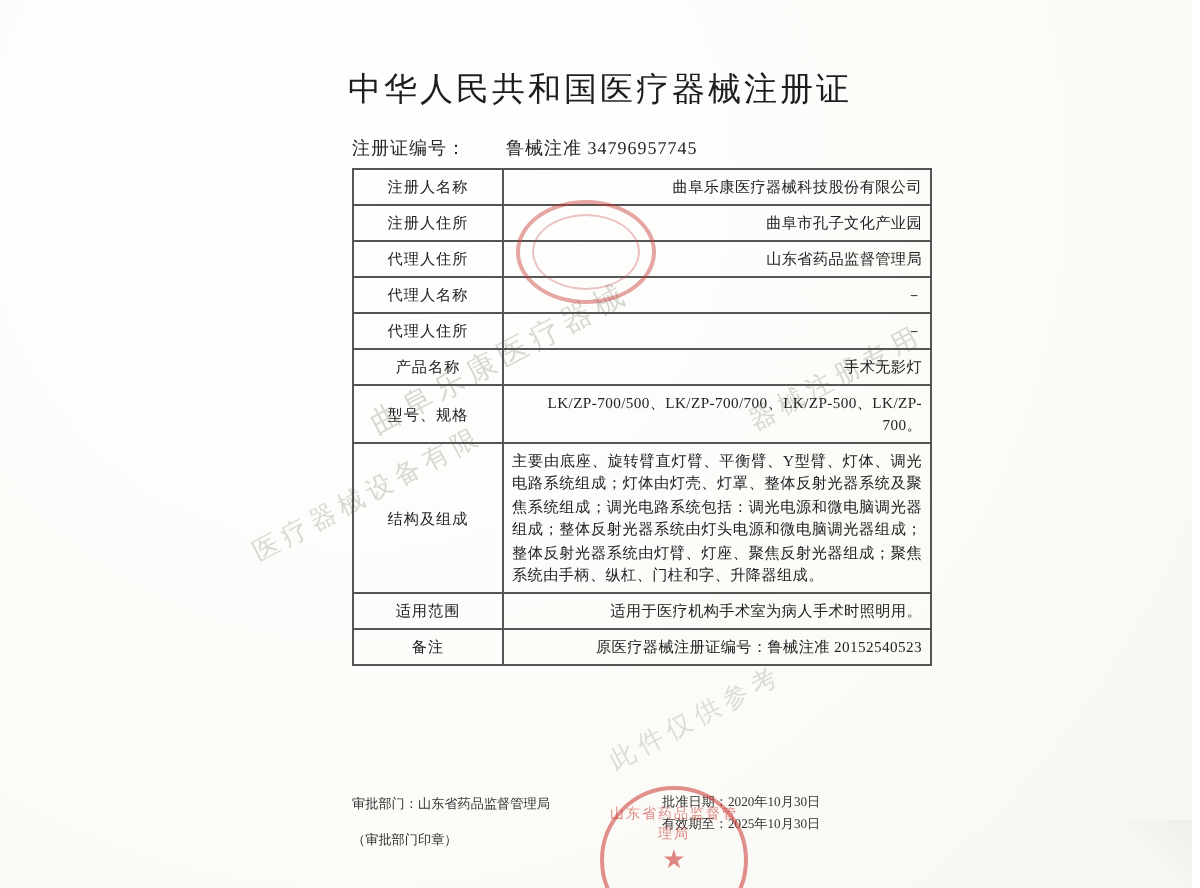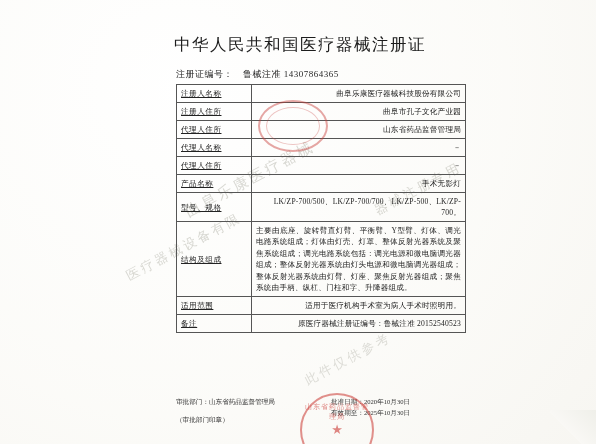--- a/index.html
+++ b/index.html
@@ -43,21 +43,21 @@
     font-weight: normal;
   }
   .regno-row {
     position: absolute;
     top: 68px;
     left: 176px;
     font-size: 9px;
     letter-spacing: 0.5px;
     color: #262626;
     display: flex;
-    gap: 10px;
+    gap: 20px;
     align-items: flex-end;
   }
 
   table.cert {
     position: absolute;
     top: 84px;
     left: 176px;
     width: 290px;
     border-collapse: collapse;
     table-layout: fixed;
@@ -65,23 +65,23 @@
   table.cert td {
     border: 1px solid #555;
     font-size: 7.6px;
     line-height: 1.45;
     color: #222;
     padding: 3px 4px;
     vertical-align: middle;
   }
   td.lbl {
     width: 66px;
+    text-align: center;
     letter-spacing: 0.5px;
     white-space: nowrap;
-    text-decoration: underline;
   }
   td.val {
     text-align: right;
     letter-spacing: 0.2px;
   }
   td.val.structure {
     text-align: justify;
     line-height: 1.5;
     padding: 3px 4px;
   }
@@ -184,21 +184,21 @@
 </head>
 <body>
 
 <div class="page">
   <div class="paper-tint"></div>
 
   <div class="doc-title">中华人民共和国医疗器械注册证</div>
 
   <div class="regno-row">
     <span>注册证编号：</span>
-    <span>鲁械注准 14307864365</span>
+    <span>鲁械注准 34796957745</span>
   </div>
 
   <div class="watermark wm1">曲阜乐康医疗器械</div>
   <div class="watermark wm2">医疗器械设备有限</div>
   <div class="watermark wm3">器械注册专用</div>
   <div class="watermark wm4">此件仅供参考</div>
 
   <table class="cert">
     <tbody>
       <tr>

